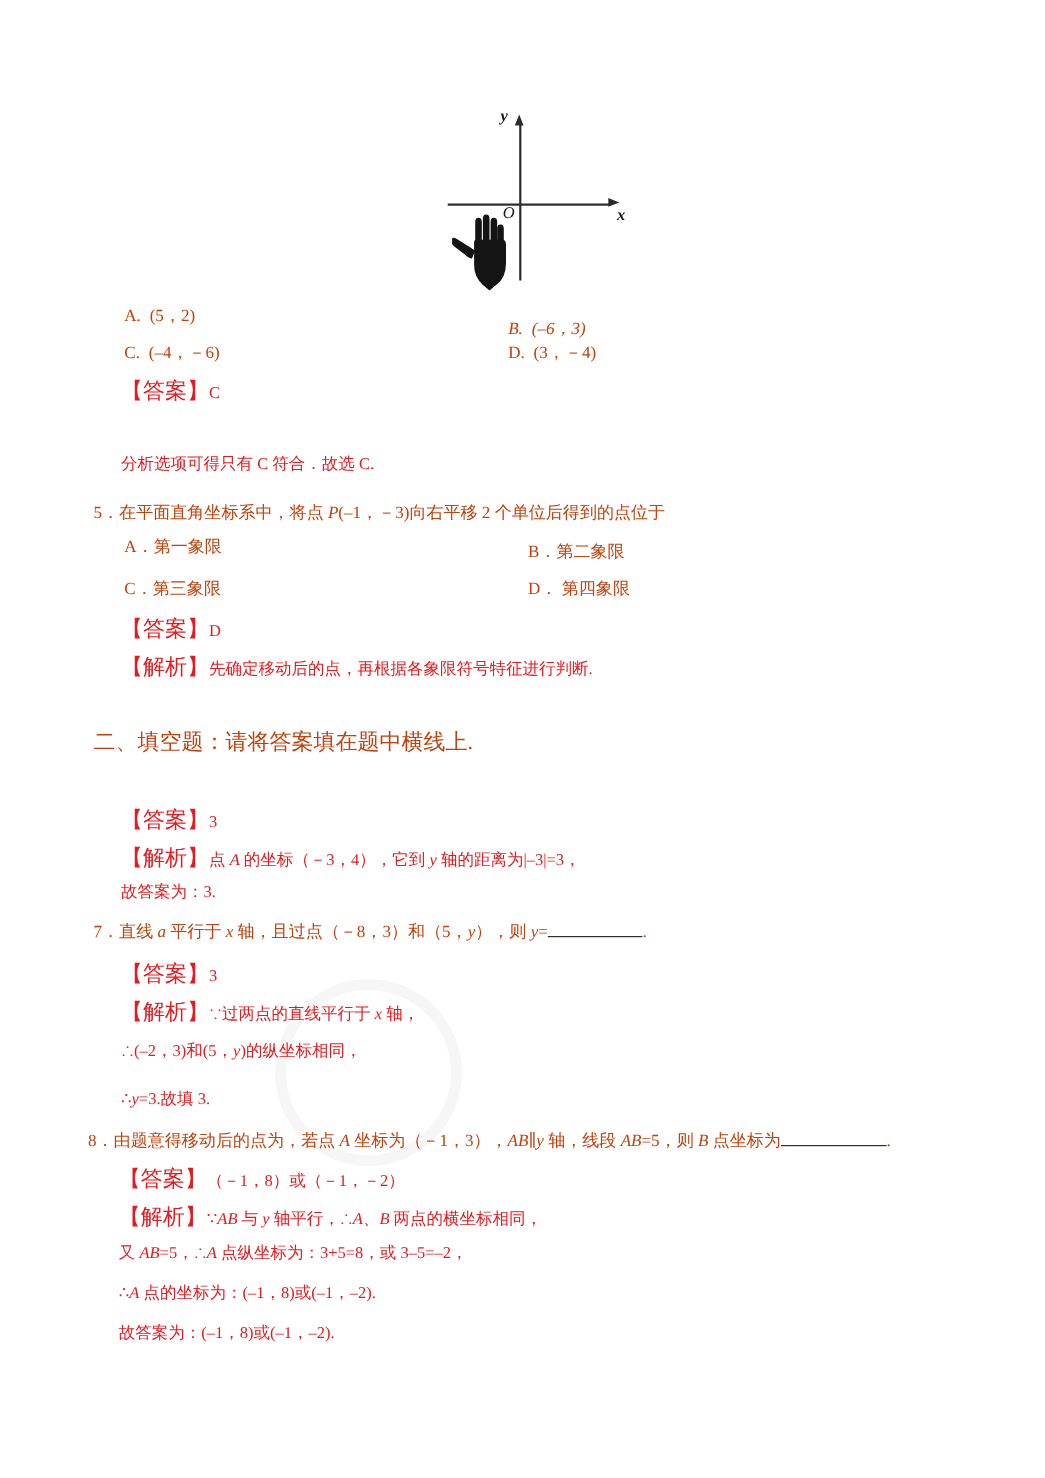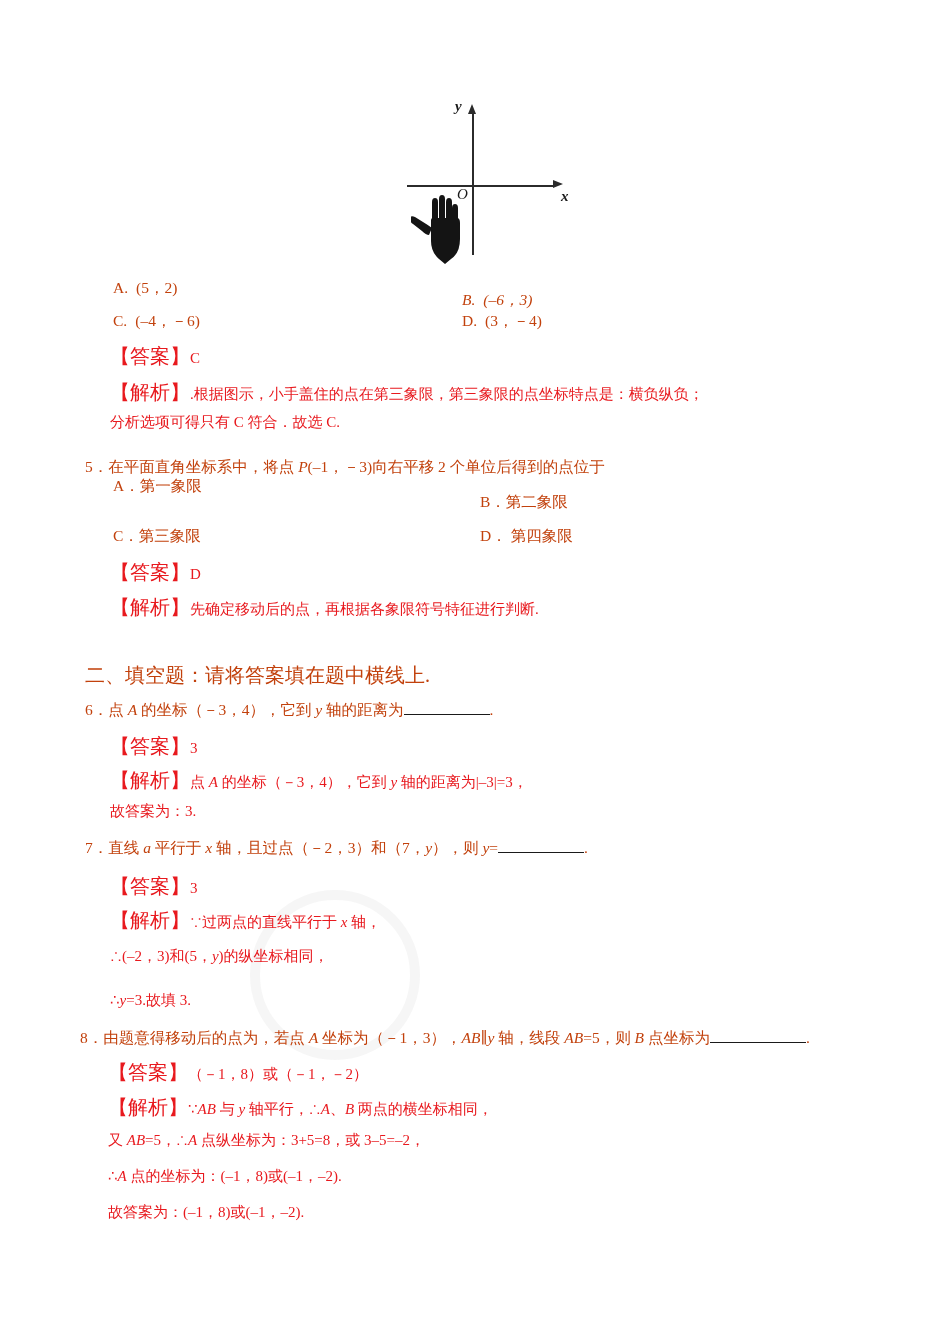--- a/index.html
+++ b/index.html
@@ -182,30 +182,27 @@
   <div class="line black cjk" style="left:113px; top:313px;">
     <span>C.</span><span class="sp"></span><span>(–4，－6)</span>
   </div>
   <div class="line black cjk" style="left:462px; top:313px;">
     <span>D.</span><span class="sp"></span><span>(3，－4)</span>
   </div>
 
   <div class="line redline" style="left:110px; top:346px;">
     <span class="bold-head">【答案】</span><span>C</span>
   </div>
-  <div class="line redline" style="left:110px; top:382px;">
-    <span class="bold-head">【解析】</span><span>.根据图示，小手盖住的点在第三象限，第三象限的点坐标特点是：横负纵负；</span>
-  </div>
   <div class="line redline" style="left:110px; top:415px;">分析选项可得只有 C 符合．故选 C.</div>
 
   <div class="line black cjk" style="left:85px; top:459px;">
     <span>5．</span><span>在平面直角坐标系中，将点 </span><span class="mi">P</span><span>(–1，－3)向右平移 2 个单位后得到的点位于</span>
   </div>
 
-  <div class="line black cjk" style="left:113px; top:478px;">
+  <div class="line black cjk" style="left:113px; top:490px;">
     <span>A．</span><span>第一象限</span>
   </div>
   <div class="line black cjk" style="left:480px; top:494px;">
     <span>B．</span><span>第二象限</span>
   </div>
   <div class="line black cjk" style="left:113px; top:528px;">
     <span>C．</span><span>第三象限</span>
   </div>
   <div class="line black cjk" style="left:480px; top:528px;">
     <span>D．</span><span class="sp" style="width:4px"></span><span>第四象限</span>
@@ -213,33 +210,30 @@
 
   <div class="line redline" style="left:110px; top:562px;">
     <span class="bold-head">【答案】</span><span>D</span>
   </div>
   <div class="line redline" style="left:110px; top:597px;">
     <span class="bold-head">【解析】</span><span>先确定移动后的点，再根据各象限符号特征进行判断.</span>
   </div>
 
   <div class="line black cjk bold-head" style="left:85px; top:665px;">二、填空题：请将答案填在题中横线上.</div>
 
-  <div class="line black cjk" style="left:85px; top:702px;">
-    <span>6．</span><span>点 </span><span class="mi">A</span><span> 的坐标（－3，4），它到 </span><span class="mi">y</span><span> 轴的距离为</span><span class="blank blank-sm"></span><span>.</span>
-  </div>
   <div class="line redline" style="left:110px; top:736px;">
     <span class="bold-head">【答案】</span><span>3</span>
   </div>
   <div class="line redline" style="left:110px; top:770px;">
     <span class="bold-head">【解析】</span><span>点 </span><span class="mi">A</span><span> 的坐标（－3，4），它到 </span><span class="mi">y</span><span> 轴的距离为|–3|=3，</span>
   </div>
   <div class="line redline" style="left:110px; top:804px;">故答案为：3.</div>
 
   <div class="line black cjk" style="left:85px; top:840px;">
-    <span>7．</span><span>直线 </span><span class="mi">a</span><span> 平行于 </span><span class="mi">x</span><span> 轴，且过点（－2，3）和（7，</span><span class="mi">y</span><span>），则 </span><span class="mi">y</span><span>=</span><span class="blank blank-sm"></span><span>.</span>
+    <span>7．</span><span>直线 </span><span class="mi">a</span><span> 平行于 </span><span class="mi">x</span><span> 轴，且过点（－8，3）和（5，</span><span class="mi">y</span><span>），则 </span><span class="mi">y</span><span>=</span><span class="blank blank-sm"></span><span>.</span>
   </div>
   <div class="line redline" style="left:110px; top:876px;">
     <span class="bold-head">【答案】</span><span>3</span>
   </div>
   <div class="line redline" style="left:110px; top:910px;">
     <span class="bold-head">【解析】</span><span>∵过两点的直线平行于 </span><span class="mi">x</span><span> 轴，</span>
   </div>
   <div class="line redline" style="left:110px; top:949px;">
     <span>∴(–2，3)和(5，</span><span class="mi">y</span><span>)的纵坐标相同，</span>
   </div>

